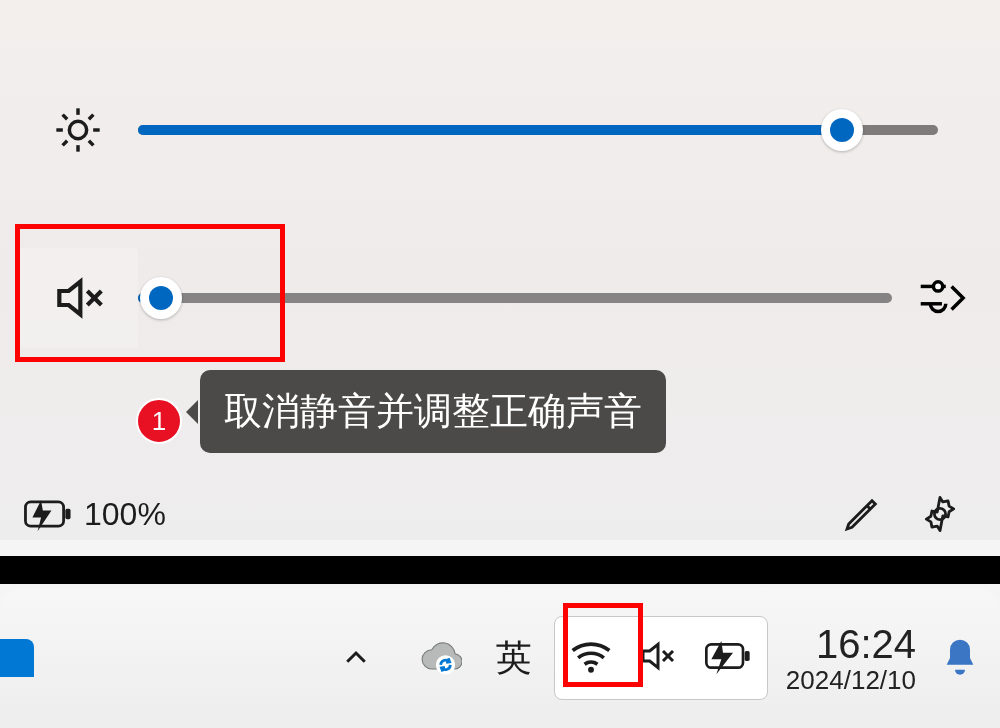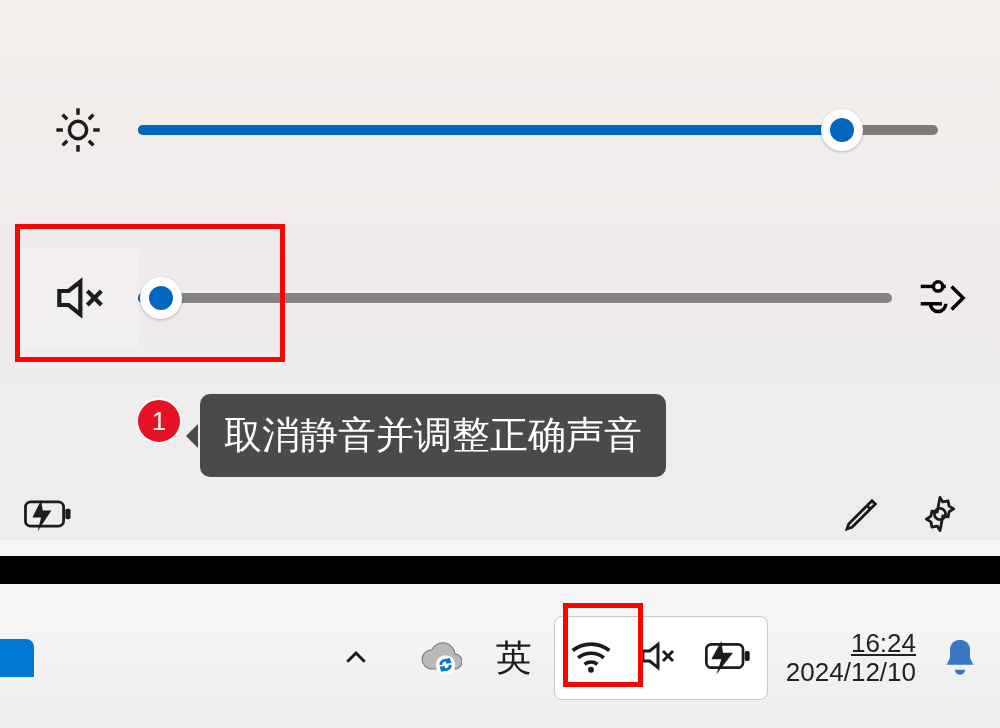--- a/index.html
+++ b/index.html
@@ -80,21 +80,21 @@
       border-radius: 50%;
       background: #e81123;
       border: 2px solid #fff;
       color: #fff;
       display: flex; align-items: center; justify-content: center;
       font-size: 26px; font-weight: 400;
     }
     .badge-1 { top: 398px; left: 136px; }
     .tooltip {
       position: absolute;
-      top: 394px; left: 200px;
+      top: 370px; left: 200px;
       background: #4b4a49;
       color: #fff;
       font-size: 38px;
       padding: 16px 24px;
       border-radius: 10px;
     }
     .tooltip::before {
       content: "";
       position: absolute;
       left: -14px; top: 50%;
@@ -161,21 +161,21 @@
       top: 603px; left: 563px;
       width: 80px; height: 84px;
       pointer-events: none;
     }
     .clock {
       display: flex; flex-direction: column;
       align-items: flex-end;
       margin: 0 18px 0 10px;
       color: #222;
     }
-    .clock-time { font-size: 26px; line-height: 1.1; text-decoration: underline; }
+    .clock-time { font-size: 40px; line-height: 1.1; }
     .clock-date { font-size: 26px; line-height: 1.1; }
     .bell { width: 40px; height: 44px; margin-left: 6px; }
   </style>
 </head>
 <body>
 
 <div class="quick-panel">
 
   <div class="slider-row brightness-row">
     <div class="slider-icon-box">
@@ -220,20 +220,21 @@
     </div>
   </div>
 
   <div class="bottom-row">
     <div class="battery-group">
       <svg width="52" height="38" viewBox="0 0 30 20">
         <rect x="2" y="3" width="22" height="14" rx="3" fill="none" stroke="#1c1c1c" stroke-width="1.6"></rect>
         <rect x="25" y="7" width="3" height="6" rx="1" fill="#1c1c1c"></rect>
         <polygon points="11,2 6,12 11,12 9,20 17,8 12,8" fill="#1c1c1c"></polygon>
       </svg>
+      <span class="battery-text">100%</span>
     </div>
     <div class="flex-spacer"></div>
     <div class="icon-btn">
       <svg width="40" height="40" viewBox="0 0 24 24" fill="none" stroke="#1c1c1c" stroke-width="1.7">
         <path d="M3 21 L6 20 L20 6 L18 4 L4 18 Z"></path>
         <line x1="15" y1="7" x2="17" y2="9"></line>
       </svg>
     </div>
     <div class="icon-btn">
       <svg width="42" height="42" viewBox="0 0 24 24" fill="none" stroke="#1c1c1c" stroke-width="1.6">

